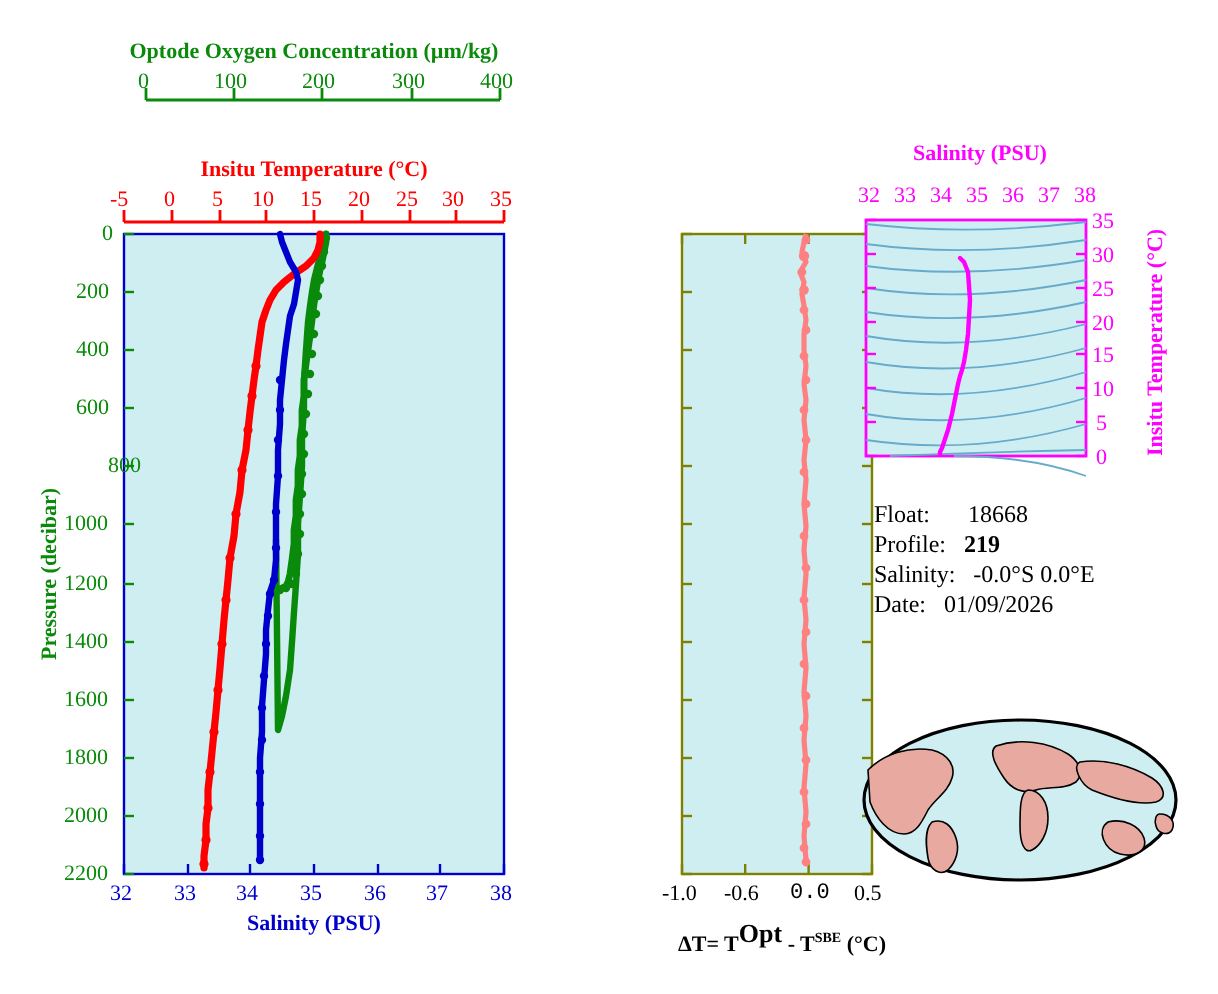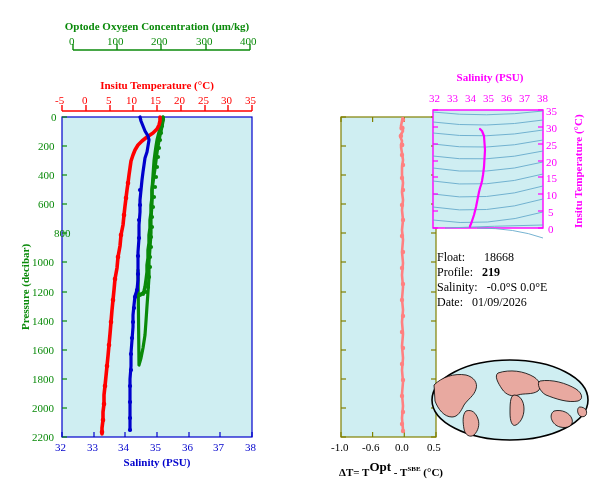--- a/index.html
+++ b/index.html
@@ -247,21 +247,21 @@
       <circle cx="71" cy="364" r="2.2"></circle>
         <circle cx="72" cy="380" r="2.2"></circle>
         <circle cx="71" cy="396" r="2.2"></circle>
       <circle cx="72" cy="412" r="2.2"></circle>
         <circle cx="71" cy="424" r="2.2"></circle>
         <circle cx="72" cy="431" r="2.2"></circle>
     </g>
   </svg>
   <div class="abs lbl black" style="left:0px;top:442px;">-1.0</div>
   <div class="abs lbl black" style="left:31px;top:442px;">-0.6</div>
-  <div class="abs lbl black" style="left:64px;top:442px;">0.0</div>
+  <div class="abs lbl black" style="left:64px;top:442px;font-family:Liberation Mono, monospace;">0.0</div>
   <div class="abs lbl black" style="left:96px;top:442px;text-align:center;">0.5</div>
 
   <div class="abs lbl bold black" style="left:8px;top:460px;">
     <span>ΔT= T</span><sup style="font-size:13px;">Opt</sup><span> - T</span><sup style="font-size:7px;">SBE</sup><span> (°C)</span>
   </div>
 </div>
 
 <div class="abs" style="left:415px;top:0;width:194px;height:260px;">
   <div class="abs lbl bold magenta ctr" style="left:10px;top:72px;width:130px;">Salinity (PSU)</div>
 

